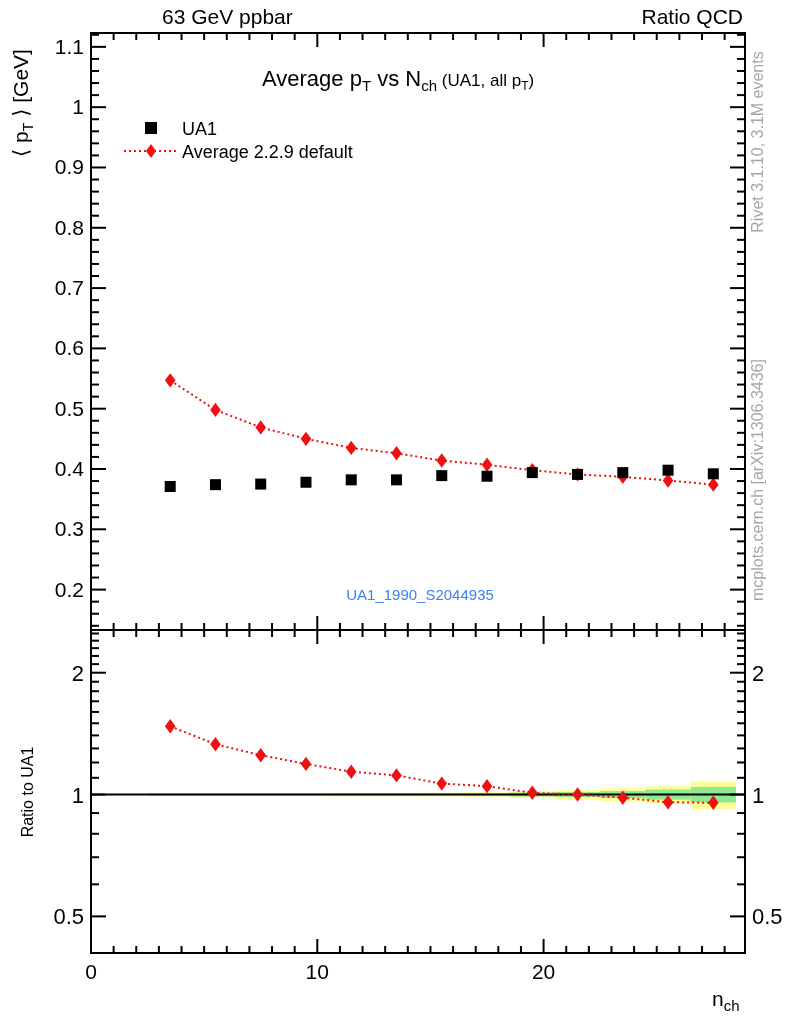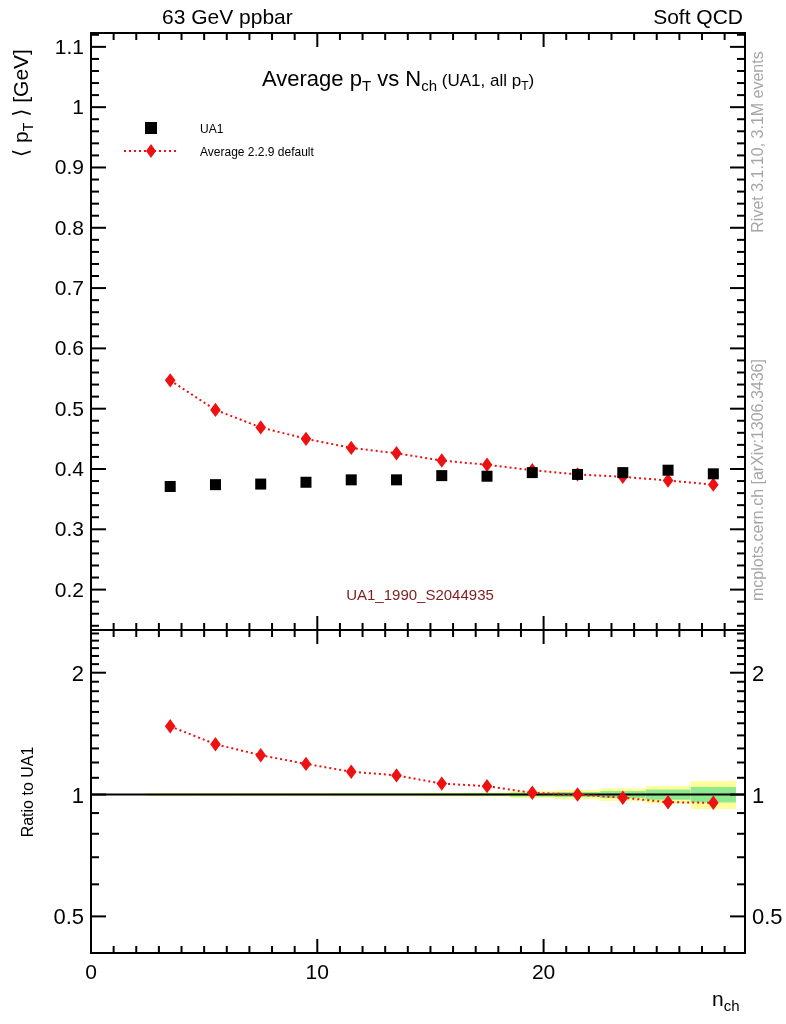--- a/index.html
+++ b/index.html
@@ -2,25 +2,25 @@
 <html><head>
 <meta charset="utf-8">
 <style>
   html,body{margin:0;padding:0;background:#fff;}
   .stage{position:relative;width:786px;height:1024px;background:#fff;
          font-family:"Liberation Sans","DejaVu Sans",sans-serif;overflow:hidden;}
   .stage svg{position:absolute;left:0;top:0;}
   .hdr{position:absolute;top:5px;font-size:21px;color:#000;white-space:nowrap;}
   #hdrL{left:114px;margin-left:48px;}
   #hdrR{right:43px;}
-  .legend-label{position:absolute;left:200px;font-size:12px;color:#000;white-space:nowrap;line-height:20px;}
+  .legend-label{position:absolute;left:182px;font-size:18px;color:#000;white-space:nowrap;line-height:20px;}
   #legUA1{top:119px;}
   #legSherpa{top:142px;}
   .watermark{position:absolute;left:420px;top:586px;transform:translateX(-50%);
-             font-size:15px;color:#7f1d1d;white-space:nowrap;}
+             font-size:15px;color:#3b82f6;white-space:nowrap;}
   .vnote{position:absolute;font-size:16px;color:#a6a6a6;white-space:nowrap;
          transform:translate(-50%,-50%) rotate(-90deg);}
   #noteRivet{left:758px;top:142px;}
   #noteMcplots{left:758px;top:480px;}
   .ratio-ylabel{position:absolute;font-size:16px;color:#000;white-space:nowrap;
                 transform:translate(-50%,-50%) rotate(-90deg);left:28px;top:792px;}
 </style>
 </head>
 <body>
 
@@ -346,21 +346,21 @@
       <path d="M713.3183391003461 795.6119118692434 L718.618339100346 802.8119118692434 L713.3183391003461 810.0119118692435 L708.0183391003461 802.8119118692434 Z" fill="#ee1111"></path>
       <text x="262" y="86" font-size="22" fill="#000"><tspan font-size="22">Average p</tspan><tspan font-size="15" dy="5">T</tspan><tspan font-size="22" dy="-5"> vs N</tspan><tspan font-size="15" dy="5">ch</tspan><tspan font-size="17" dy="-5"> (UA1, all p</tspan><tspan font-size="12" dy="4">T</tspan><tspan font-size="17" dy="-4">)</tspan></text>
       <text transform="rotate(-90 28 103)" x="28" y="103" text-anchor="middle" font-size="21" fill="#000"><tspan font-size="21">⟨ p</tspan><tspan font-size="14" dy="5">T</tspan><tspan font-size="21" dy="-5"> ⟩ [GeV]</tspan></text>
       <text x="712" y="1006" font-size="21" fill="#000"><tspan font-size="21">n</tspan><tspan font-size="15" dy="5">ch</tspan></text>
       <rect x="145" y="122" width="12" height="12" fill="#000"></rect>
       <line x1="124" y1="151" x2="178" y2="151" stroke="#ee1111" stroke-width="2" stroke-dasharray="2 3"></line>
       <path d="M151 144 L156 151 L151 158 L146 151 Z" fill="#ee1111"></path>
     </svg>
 
   <div class="hdr" id="hdrL">63 GeV ppbar</div>
-  <div class="hdr" id="hdrR">Soft QCD</div>
+  <div class="hdr" id="hdrR">Ratio QCD</div>
 
   <div class="legend-label" id="legUA1">UA1</div>
   <div class="legend-label" id="legSherpa">Average 2.2.9 default</div>
 
   <div class="watermark">UA1_1990_S2044935</div>
 
   <div class="vnote" id="noteRivet">Rivet 3.1.10,  3.1M events</div>
   <div class="vnote" id="noteMcplots">mcplots.cern.ch [arXiv:1306.3436]</div>
 
   <div class="ratio-ylabel">Ratio to UA1</div>

